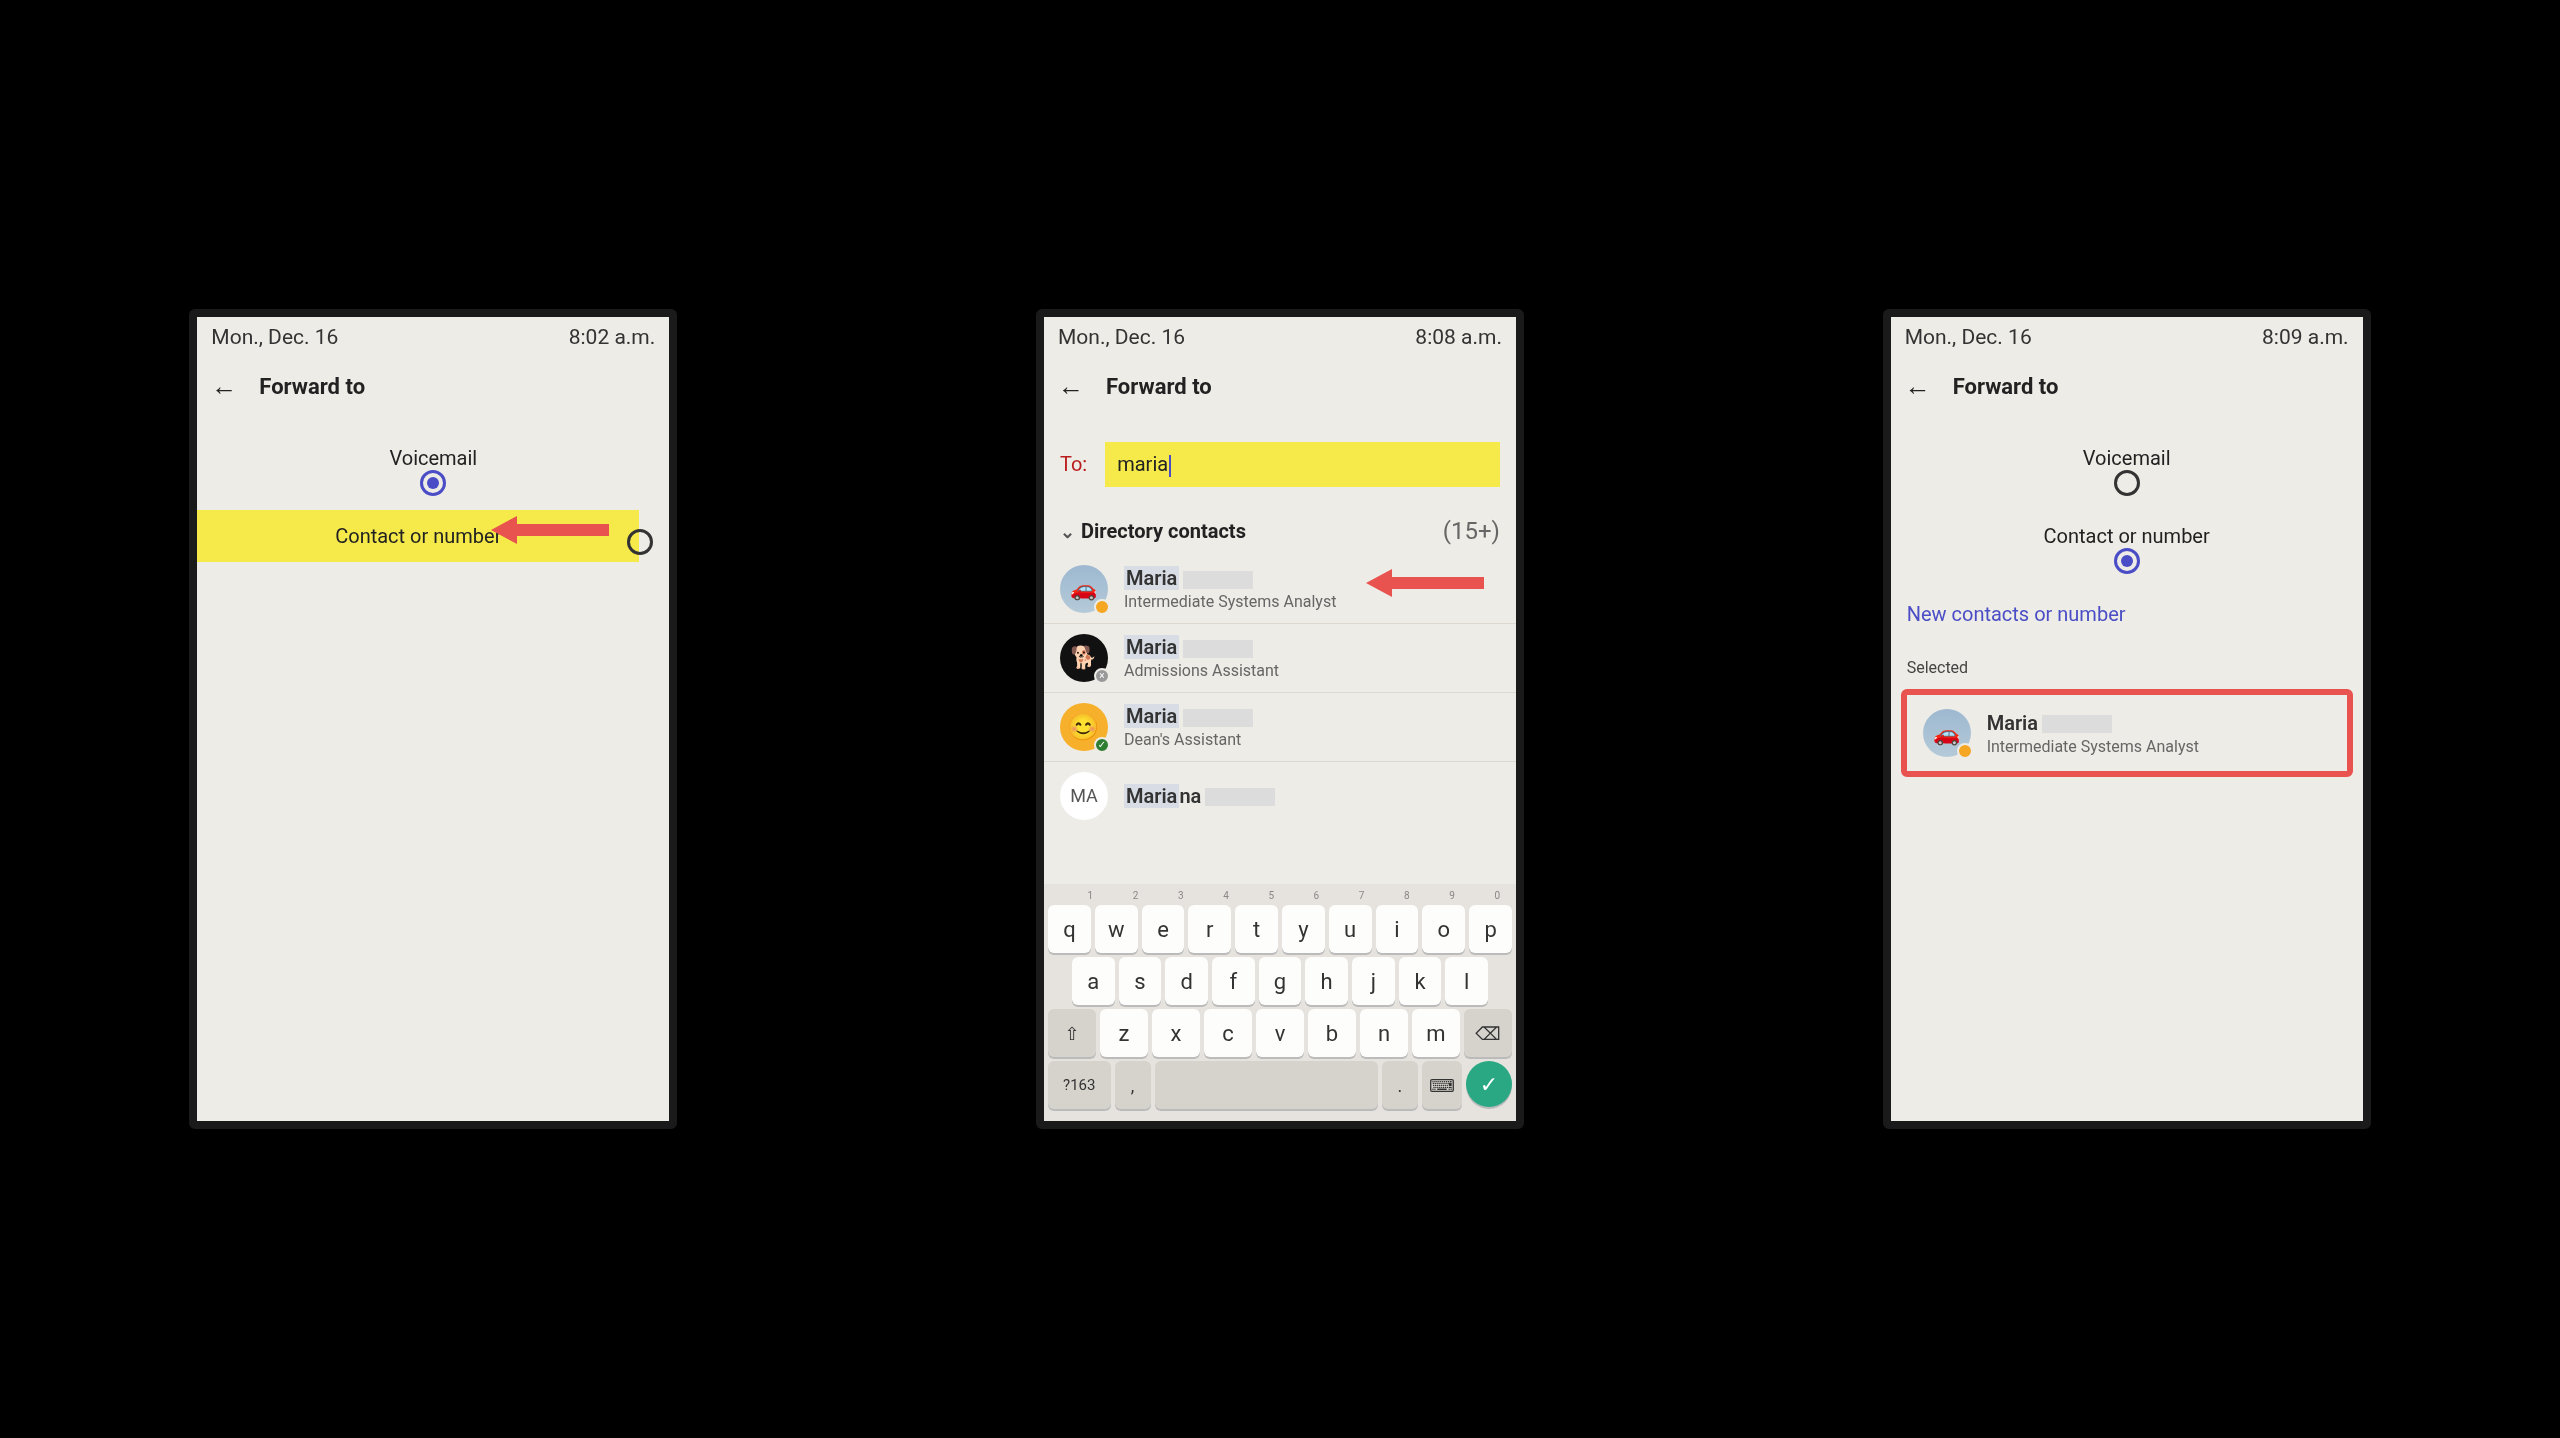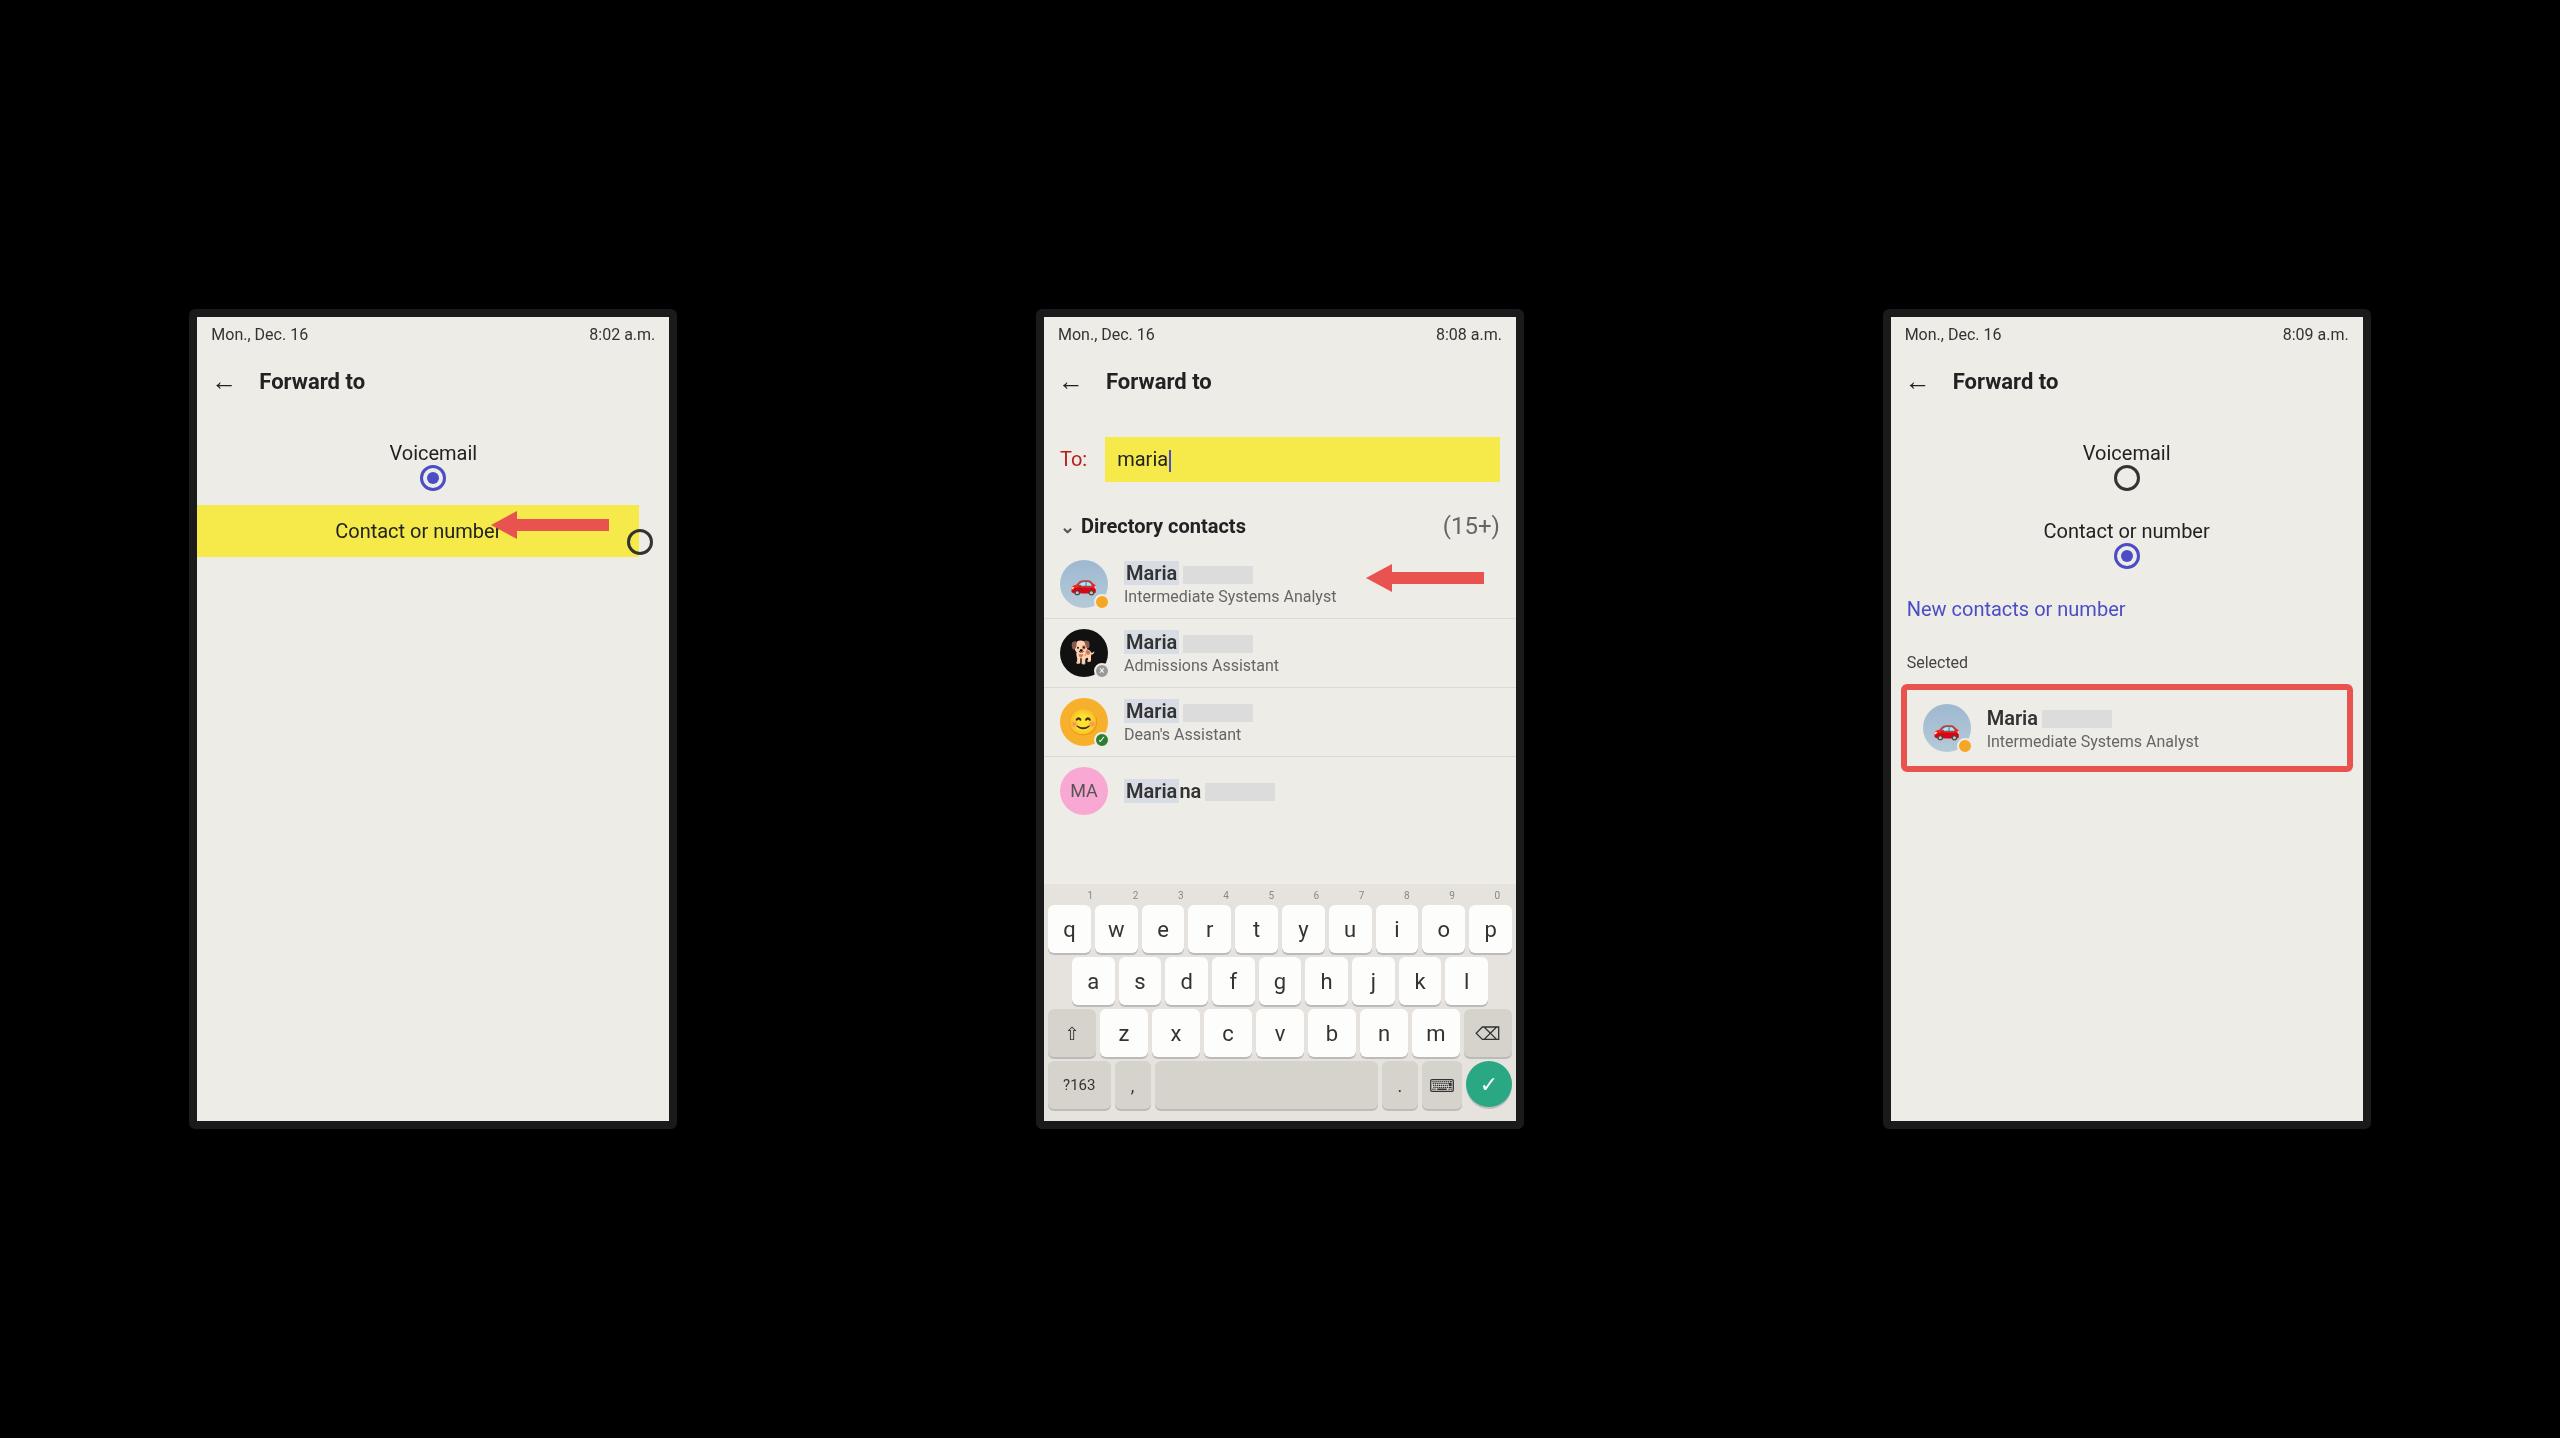--- a/index.html
+++ b/index.html
@@ -21,21 +21,21 @@
     border-radius: 6px;
     position: relative;
     overflow: hidden;
     display: flex;
     flex-direction: column;
   }
   .status-bar {
     display: flex;
     justify-content: space-between;
     padding: 8px 14px 4px;
-    font-size: 16px;
+    font-size: 21px;
     color: #333;
   }
   .appbar {
     display: flex;
     align-items: center;
     padding: 18px 14px 30px;
     gap: 22px;
   }
   .back-arrow {
     font-size: 26px;
@@ -202,21 +202,21 @@
   .key.space { flex:5; background:#d6d3cd;}
   .key.enter { background:#2aa884; color:#fff; border-radius:50%; width:46px; height:46px; flex:none;}
   .kb-row.indent { padding:0 24px;}
   .chevron { font-size:18px; color:#555; margin-right:6px;}
   .avatar.car { background: linear-gradient(#9db8d0,#b5cad8);}
   .avatar.car::before{content:"🚗"; font-size:22px;}
   .avatar.dog { background:#111;}
   .avatar.dog::before{content:"🐕"; font-size:22px;}
   .avatar.smile { background:#f7b02c;}
   .avatar.smile::before{content:"😊"; font-size:26px;}
-  .avatar.initials { background:#f9a8d4;text-align:right;}
+  .avatar.initials { background:#ffffff;text-align:right;}
 </style>
 </head>
 <body>
 
 <div class="phone">
   <div class="status-bar">
     <span>Mon., Dec. 16</span>
     <span>8:02 a.m.</span>
   </div>
   <div class="appbar">

